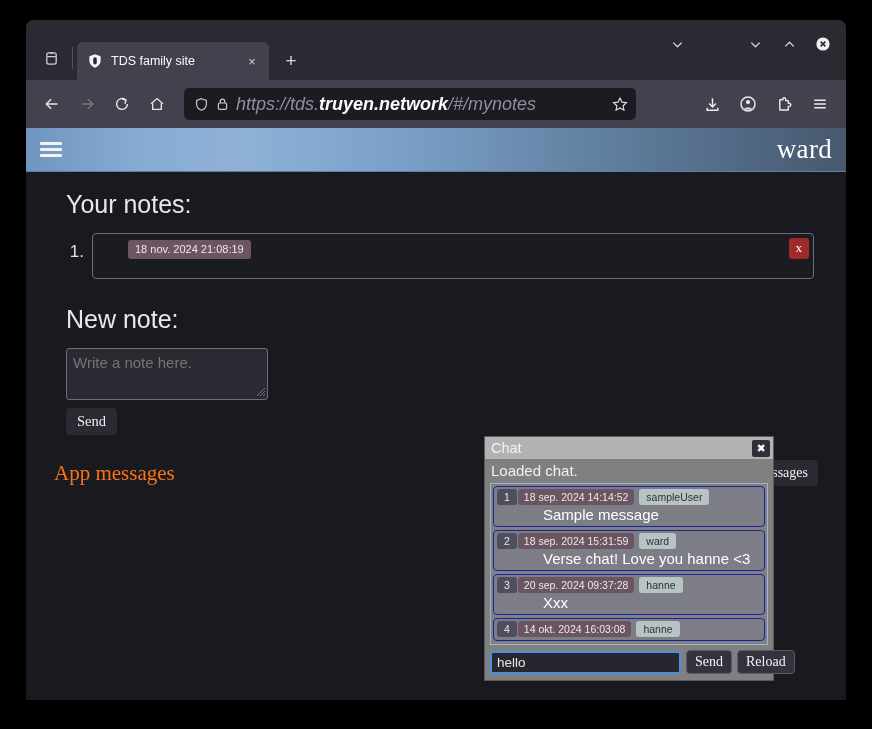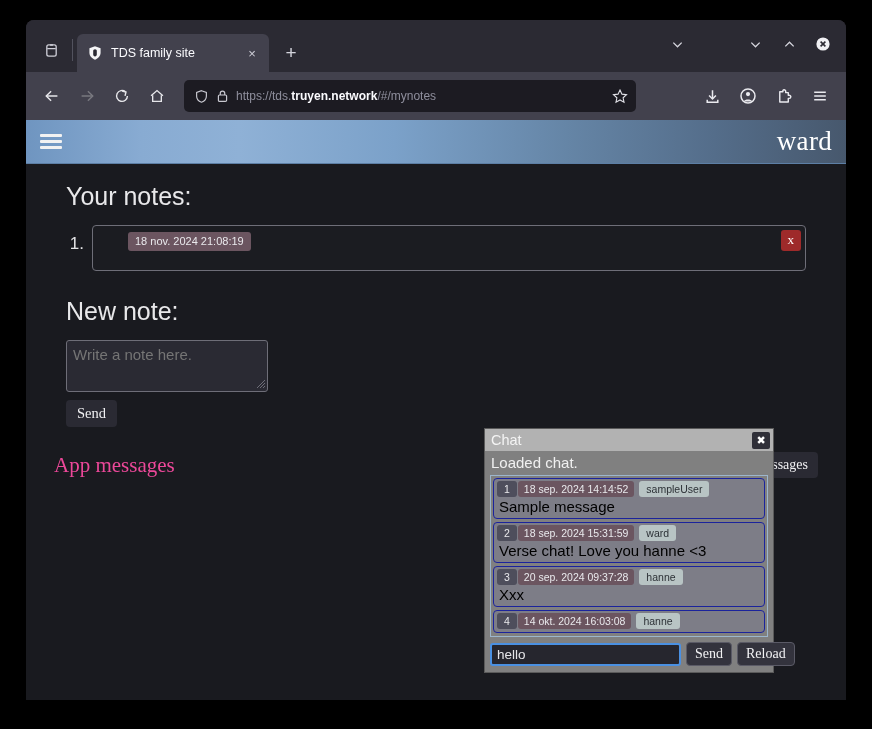--- a/index.html
+++ b/index.html
@@ -15,21 +15,21 @@
     position: absolute;
     left: 26px; top: 20px;
     width: 820px; height: 680px;
     background: #2b2a33;
     border-radius: 8px 8px 0 0;
     overflow: hidden;
   }
 
   
   .tab-strip {
-    height: 52px;
+    height: 60px;
     background: #2b2a33;
     display: flex;
     align-items: flex-end;
     padding: 0 20px 0 8px;
     position: relative;
   }
   .tab-list-btn {
     width: 34px; height: 34px;
     margin-bottom: 5px;
     display: flex; align-items: center; justify-content: center;
@@ -109,24 +109,25 @@
     border-radius: 5px;
     display: flex;
     align-items: center;
     margin: 0 8px;
     padding: 0 8px 0 10px;
     gap: 7px;
     max-width: 452px;
   }
   .url-text {
     flex: 1 1 auto;
-    font-size: 12px;
+    font-size: 18px;
     color: #8f8f9d;
     white-space: nowrap;
     overflow: hidden;
+    font-style: italic;
   }
   .url-text b { color: #fbfbfe; font-weight: 700; }
   .toolbar-right { display: flex; align-items: center; gap: 4px; margin-left: auto; }
 
   
   .page {
     height: 585px;
     background: #191a1f;
     position: relative;
     overflow: hidden;
@@ -145,21 +146,21 @@
   .hamburger { display: flex; flex-direction: column; gap: 3px; width: 22px; }
   .hamburger span { display:block; height: 3px; background: #f2f2f2; border-radius: 1px; }
   .brand {
     margin-left: auto;
     color: #ffffff;
     font-family: "Liberation Serif", serif;
     font-size: 27px;
     letter-spacing: 0.3px;
   }
 
-  .content { padding: 18px 40px 0 40px; position: relative; }
+  .content { padding: 18px 32px 0 40px; position: relative; }
 
   .section-title {
     color: #e8e8ea;
     font-size: 25px;
     font-weight: 400;
     margin-bottom: 14px;
   }
   .section-title.second { margin-top: 26px; }
 
   .notes-list { list-style: none; padding-left: 0; }
@@ -262,21 +263,21 @@
   .chat-msg {
     border: 1px solid #1b239c;
     border-radius: 4px;
     background: #7d7d87;
     padding: 2px 3px 3px 3px;
   }
   .msg-meta { display: flex; align-items: center; }
   .badge.idx { background: #4e4e5c; padding: 2px 7px; font-size: 10.5px; }
   .badge.ts  { background: #6b5560; padding: 2px 6px; font-size: 10.5px; margin-left: 1px; }
   .badge.user{ background: #b8c4c4; color: #2c3136; padding: 2px 7px; font-size: 10.5px; margin-left: 5px; }
-  .msg-text { color: #000000; font-size: 15px; margin-top: 1px; padding-left: 2px; }
+  .msg-text { color: #ffffff; font-size: 15px; margin-top: 1px; padding-left: 2px; margin-left: 44px; }
   .chat-input-row {
     display: flex; align-items: center; gap: 5px;
     padding: 5px 5px 6px 5px;
   }
   .chat-input {
     flex: 1 1 auto;
     height: 23px;
     background: #26262e;
     border: 2px solid #4a90e2;
     border-radius: 3px;
@@ -292,21 +293,21 @@
     color: #f2f2f4;
     font-family: "Liberation Serif", serif;
     font-size: 14px;
     padding: 3px 8px;
     white-space: nowrap;
   }
 
   
   .app-messages { position: absolute; left: 28px; right: 28px; top: 288px; }
   .am-head { display: flex; align-items: center; }
-  .am-title { color: #ec4899; font-family: "Liberation Serif", serif; font-size: 21px; }
+  .am-title { color: #f97316; font-family: "Liberation Serif", serif; font-size: 21px; }
   .clear-btn {
     margin-left: auto;
     background: #2a2a33;
     border: none;
     border-radius: 4px;
     color: #f0f0f2;
     font-family: "Liberation Serif", serif;
     font-size: 14px;
     padding: 5px 10px;
   }

